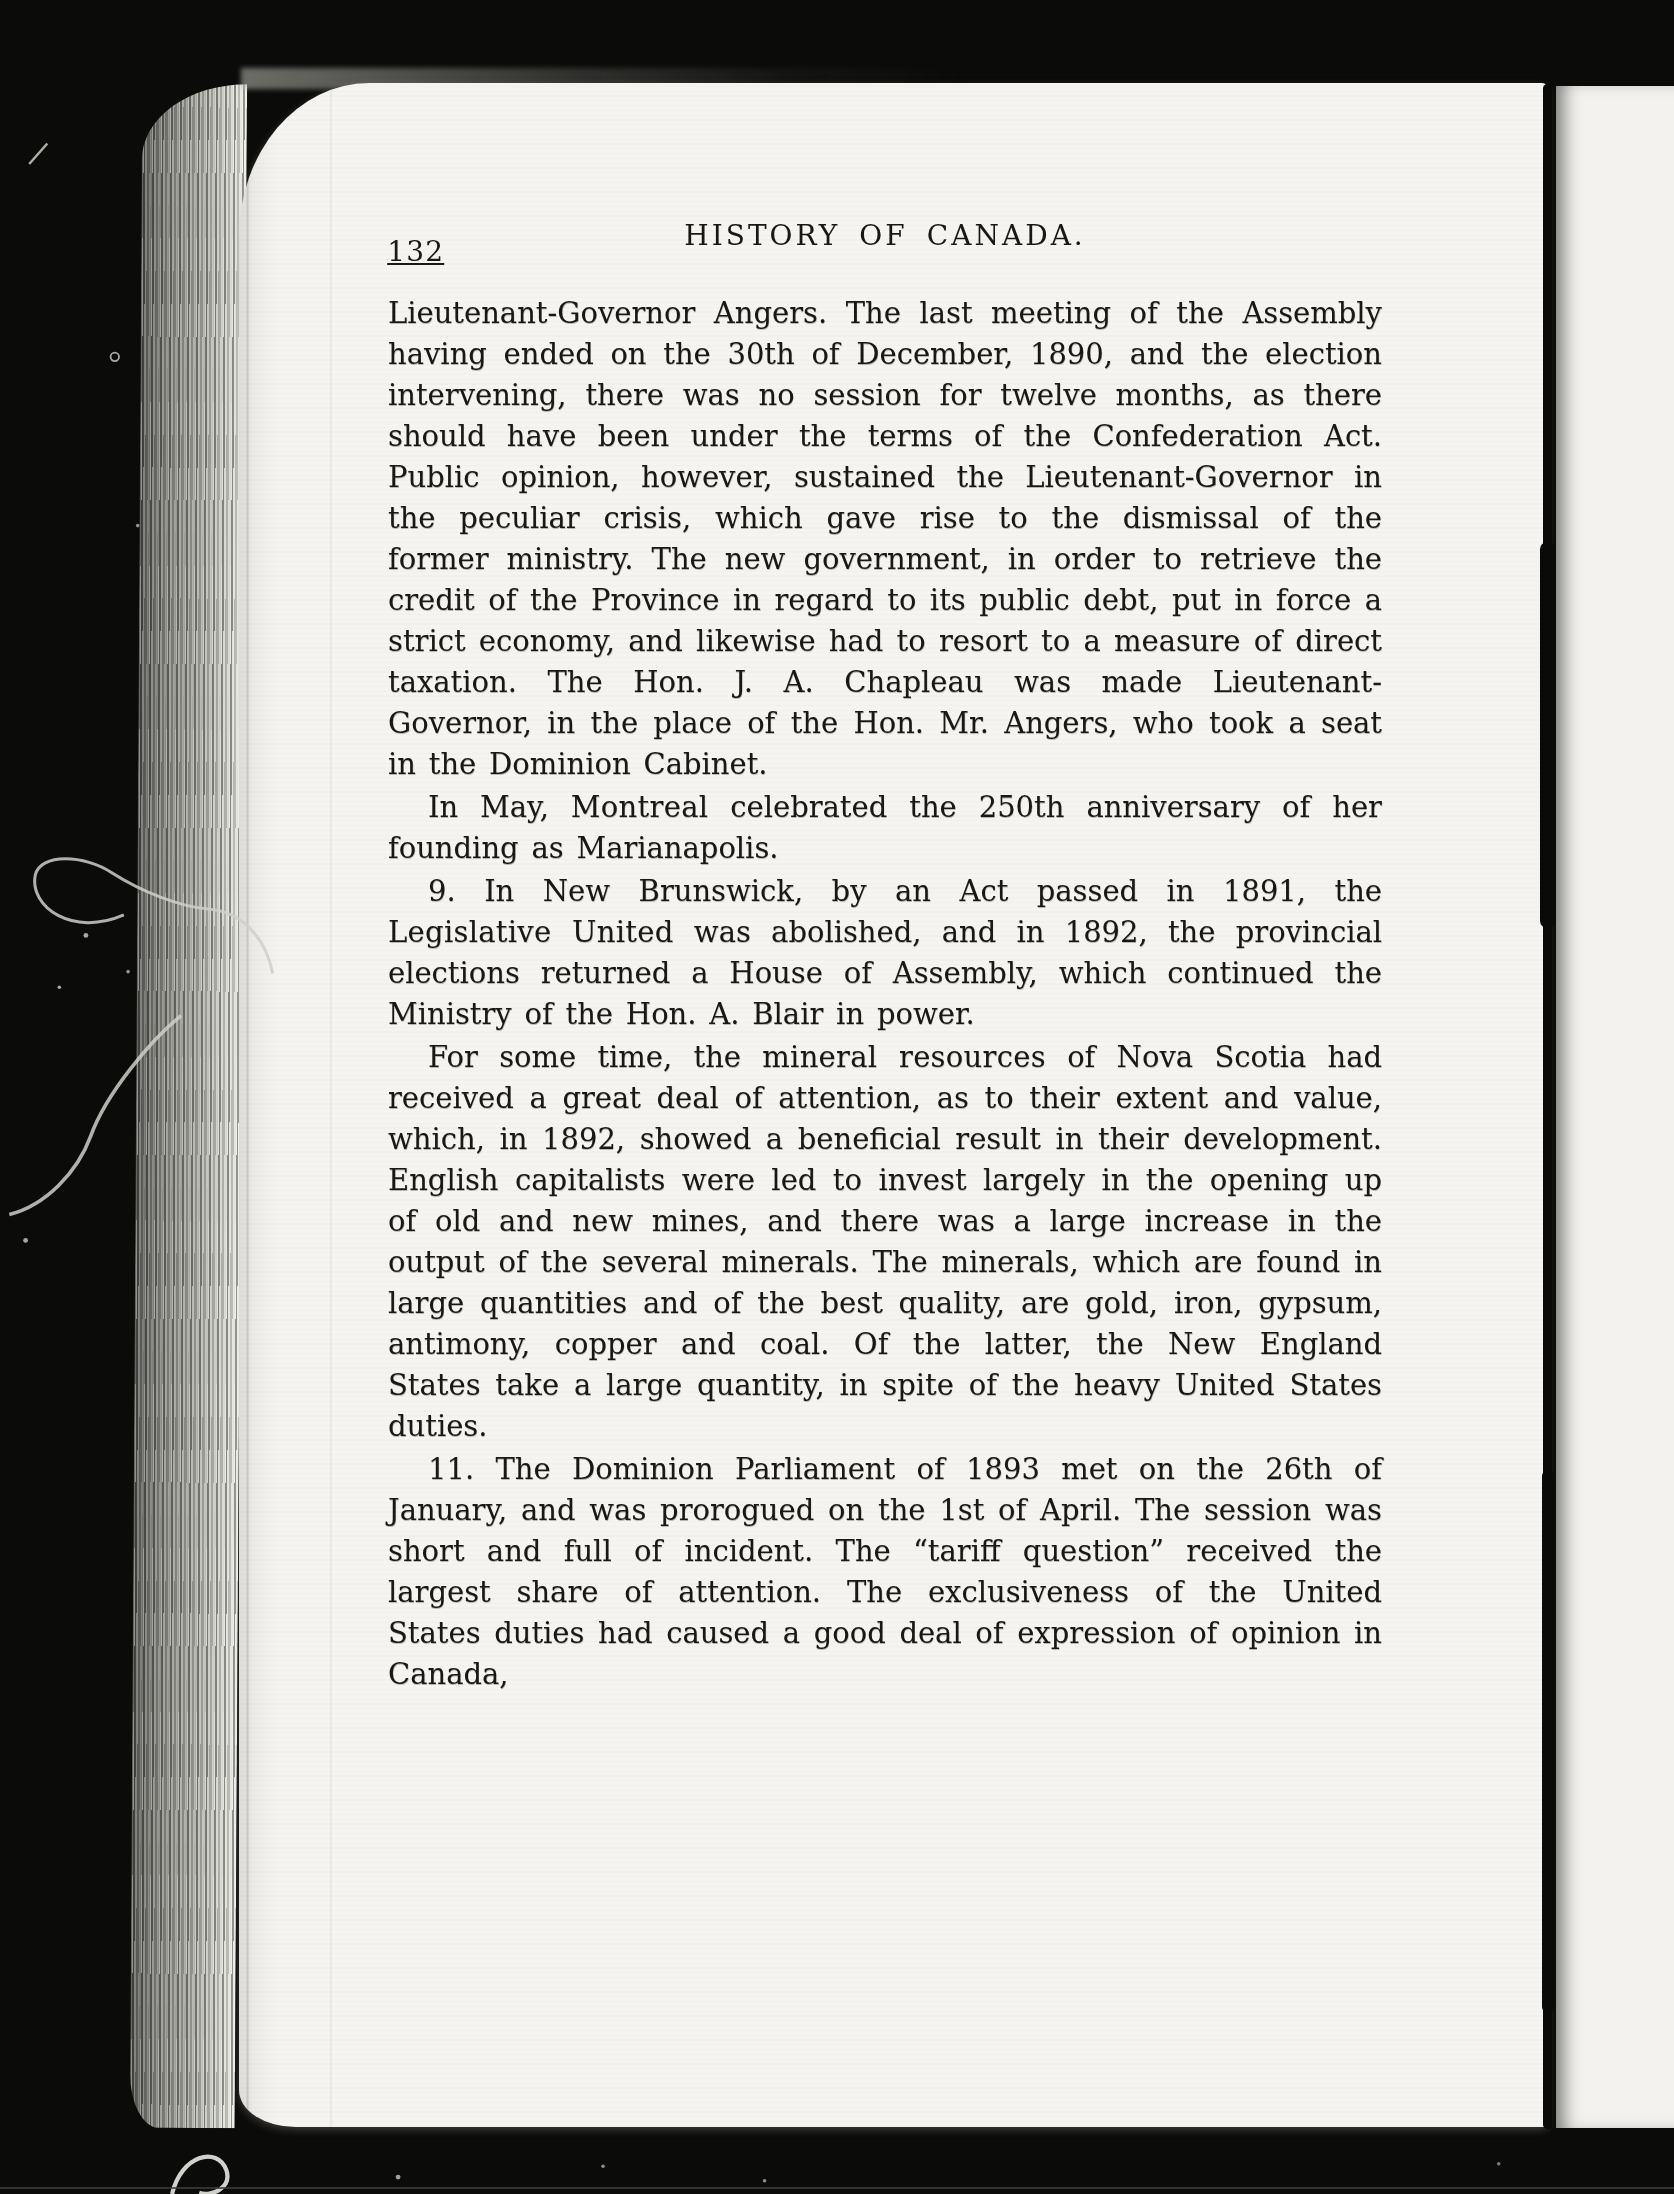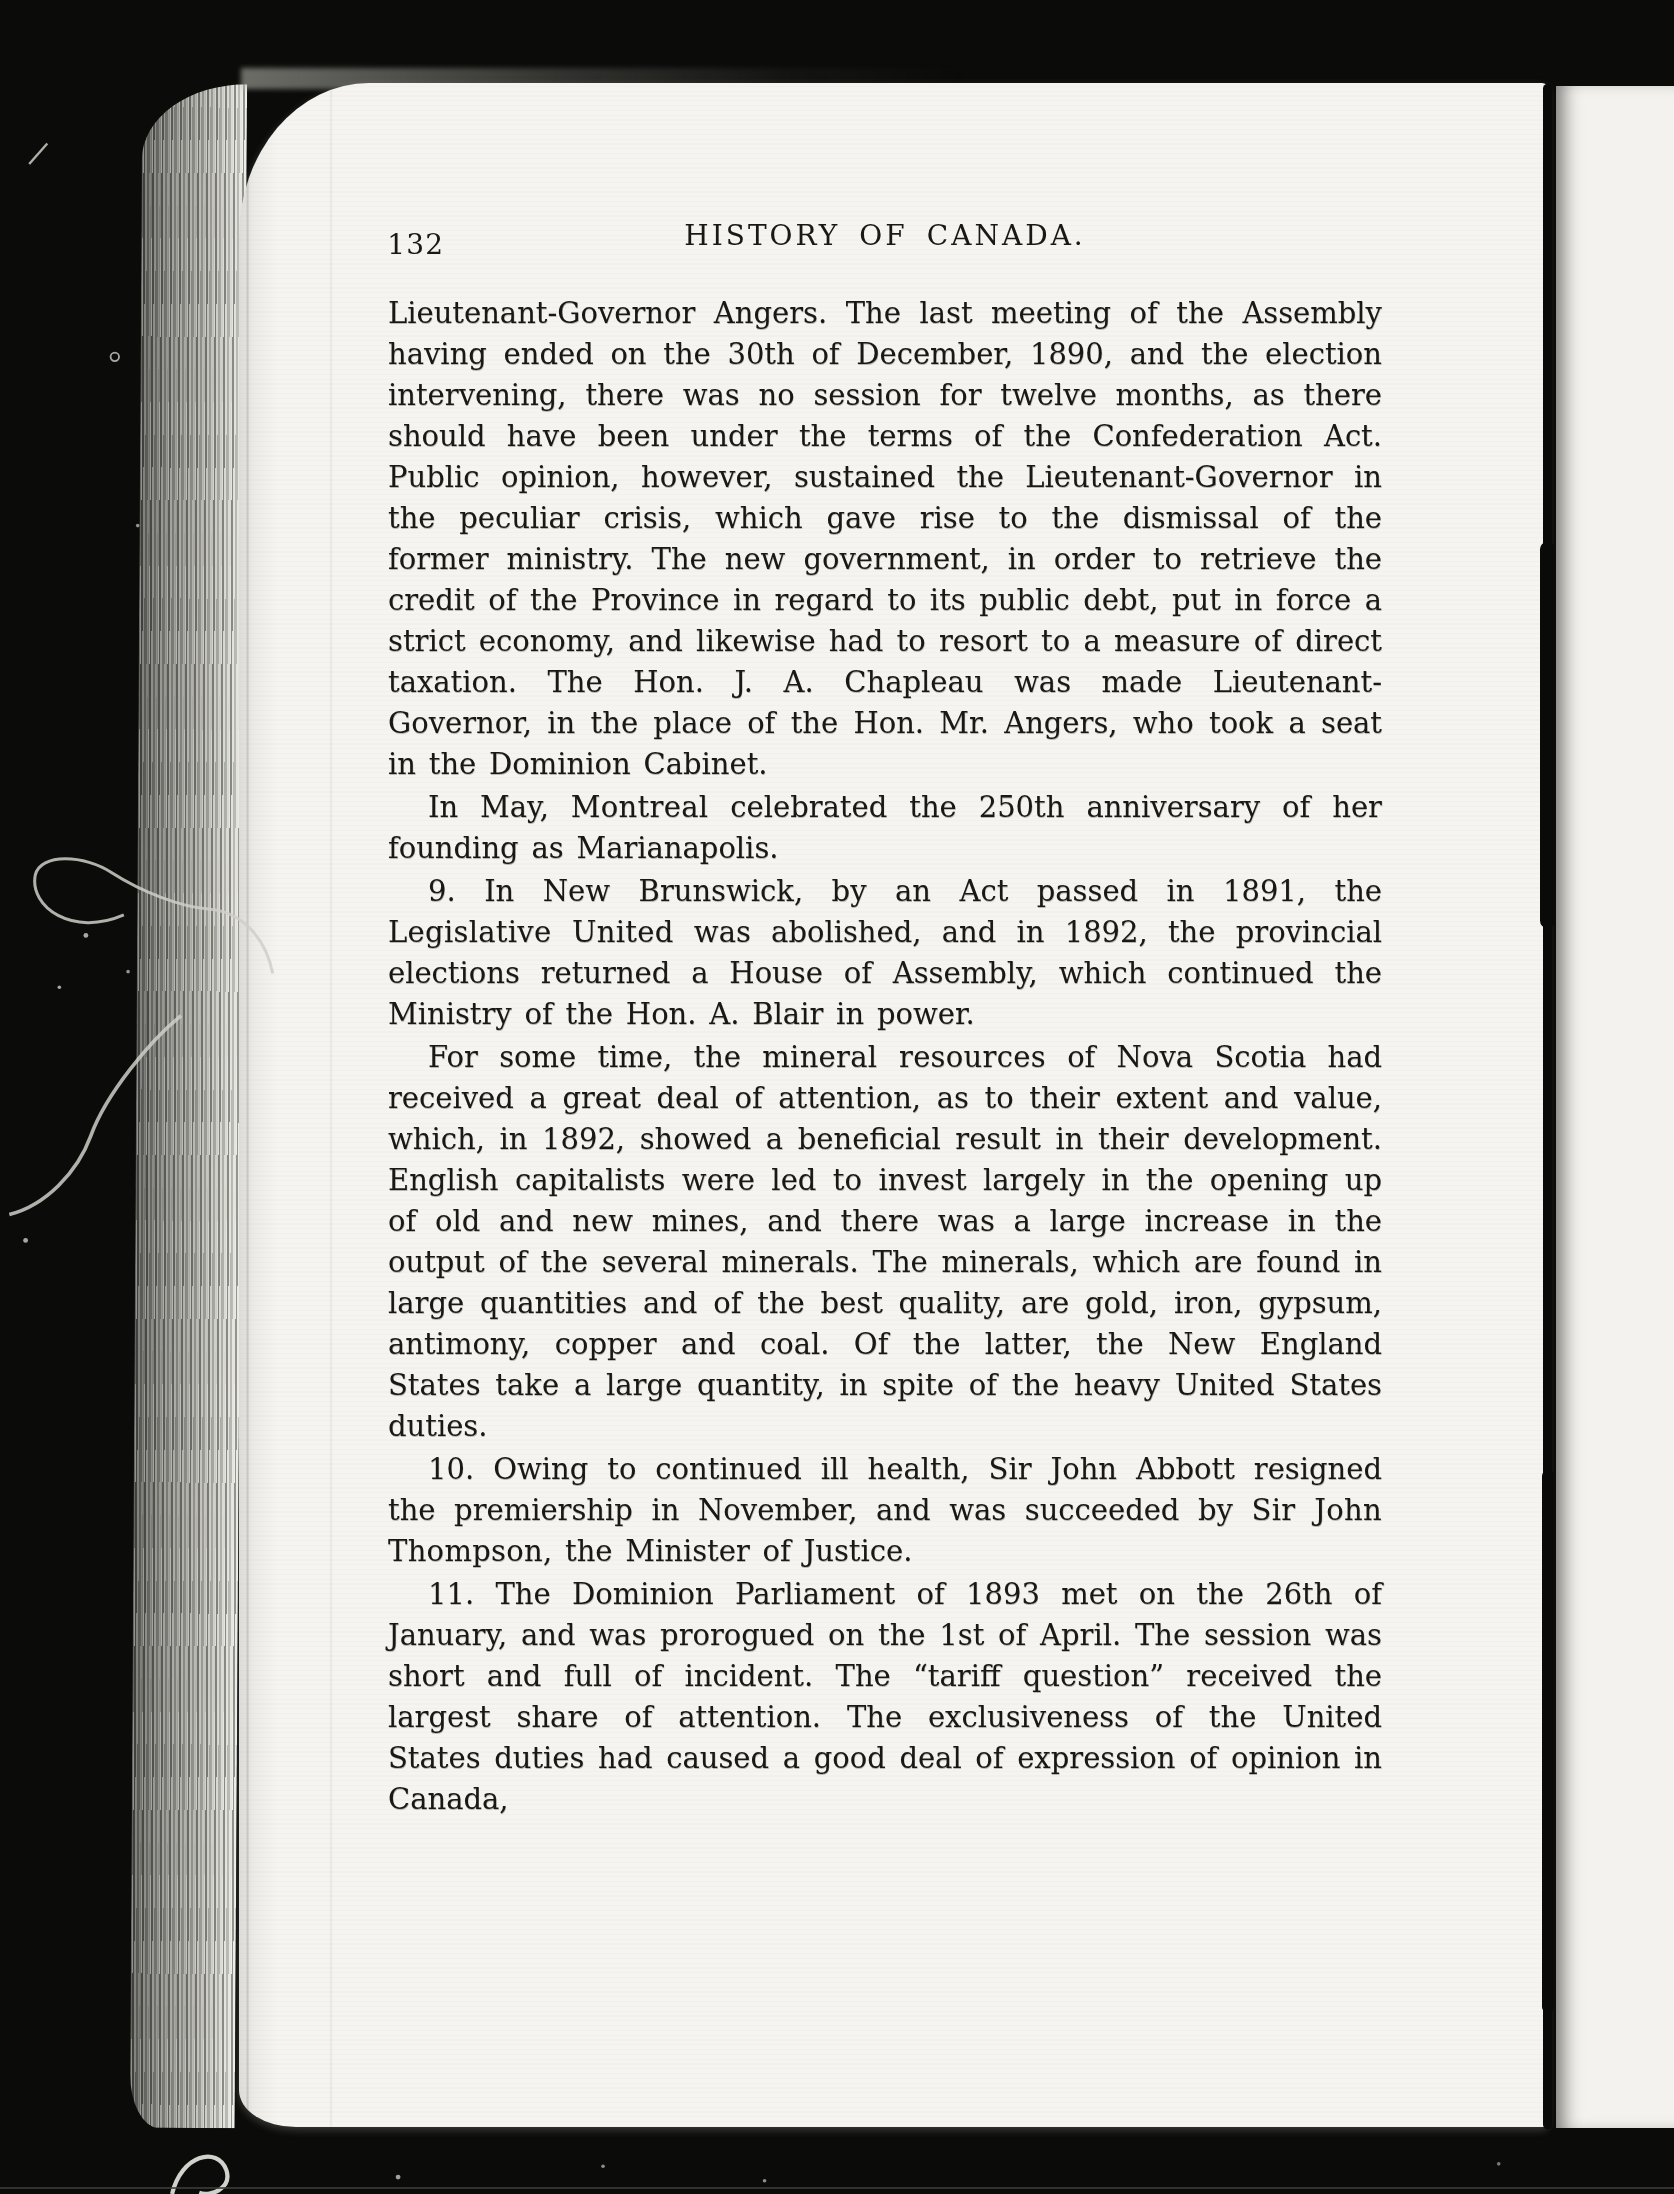--- a/index.html
+++ b/index.html
@@ -37,21 +37,21 @@
 
   
   .top-fuzz{position:absolute;left:241px;top:68px;width:723px;height:20.5px;
     background:linear-gradient(90deg,rgba(190,190,182,.55),rgba(140,140,132,.30) 45%,rgba(90,90,85,.12) 75%,transparent);
     filter:blur(2.4px);}
   .bottom-scan-line{position:absolute;left:0;top:2187px;width:1675px;height:2.4px;background:#3c3c39;opacity:.8;}
 
   
   .content{position:absolute;left:386px;top:219px;width:998px;color:#191813;}
   .header-row{position:relative;height:35px;}
-  .page-number{position:absolute;left:1.2px;top:9px;font-size:28px;letter-spacing:1.2px;}
+  .page-number{position:absolute;left:1.2px;top:16px;font-size:28px;letter-spacing:1.2px;text-decoration:underline;}
   .running-head{text-align:center;font-size:28px;letter-spacing:3px;word-spacing:7.2px;}
   .body-text{margin-top:39px;font-size:29px;line-height:41px;text-align:justify;word-spacing:3.6px;
     text-shadow:0.4px 0.5px 0.4px rgba(25,24,20,.28);}
   p.para{margin:2px;padding:0;}
   p.para.indent{text-indent:40px;}
   .b{font-weight:normal;letter-spacing:0.3px;}
 
   .artifacts{position:absolute;left:0;top:0;pointer-events:none;}
 </style>
 </head>
@@ -69,21 +69,20 @@
   <div class="content">
     <div class="header-row">
       <span class="page-number">132</span>
       <div class="running-head">HISTORY OF CANADA.</div>
     </div>
     <div class="body-text">
         <p class="para"><span>Lieutenant-Governor Angers. The last meeting of the Assembly having ended on the 30th of December, 1890, and the election intervening, there was no session for twelve months, as there should have been under the terms of the Confederation Act. Public opinion, however, sustained the Lieutenant-Governor in the peculiar crisis, which gave rise to the dismissal of the former ministry. The new government, in order to retrieve the credit of the Province in regard to its public debt, put in force a strict economy, and likewise had to resort to a measure of direct taxation. The Hon. J. A. Chapleau was made Lieutenant-Governor, in the place of the Hon. Mr. Angers, who took a seat in the Dominion Cabinet.</span></p>
         <p class="para indent"><span>In May, </span><span class="b">Montreal</span><span> celebrated the 250th anniversary of her founding as Marianapolis.</span></p>
         <p class="para indent"><span>9. In New Brunswick, by an Act passed in 1891, the </span><span class="b">Legislative United</span><span> was abolished, and in 1892, the provincial elections returned a House of Assembly, which continued the Ministry of the Hon. A. Blair in power.</span></p>
         <p class="para indent"><span>For some time, the </span><span class="b">mineral resources</span><span> of Nova Scotia had received a great deal of attention, as to their extent and value, which, in 1892, showed a beneficial result in their development. English capitalists were led to invest largely in the opening up of old and new mines, and there was a large increase in the output of the several minerals. The minerals, which are found in large quantities and of the best quality, are gold, iron, gypsum, antimony, copper and coal. Of the latter, the New England States take a large quantity, in spite of the heavy United States duties.</span></p>
-        <p class="para indent"><span>10. Owing to continued ill health, Sir John Abbott resigned the premiership in November, and was succeeded by </span><span class="b">Sir John Thompson</span><span>, the Minister of Justice.</span></p>
         <p class="para indent"><span>11. The Dominion Parliament of 1893 met on the 26th of January, and was prorogued on the 1st of April. The session was short and full of incident. The “tariff question” received the largest share of attention. The exclusiveness of the United States duties had caused a good deal of expression of opinion in Canada,</span></p>
       </div>
   </div>
 
   <svg class="artifacts" width="1675" height="2194" viewBox="0 0 2778 3640">
     <path d="M 205,1518 C 120,1555 48,1505 58,1452 C 66,1415 140,1418 185,1448 C 235,1480 300,1505 345,1508 C 400,1512 440,1555 452,1615" fill="none" stroke="#cfcfc8" stroke-width="5" opacity="0.85"></path>
     <path d="M 300,1685 C 250,1725 175,1815 150,1885 C 128,1945 75,2000 15,2015" fill="none" stroke="#cfcfc8" stroke-width="6" opacity="0.85"></path>
     <path d="M 285,3640 C 300,3575 360,3560 375,3600 C 385,3630 350,3645 330,3638" fill="none" stroke="#e8e8e2" stroke-width="7" opacity="0.9"></path>
     <line x1="48" y1="272" x2="78" y2="238" stroke="#d8d8d0" stroke-width="4" opacity="0.8"></line>
     <circle cx="190" cy="592" r="7" fill="none" stroke="#d0d0c8" stroke-width="3" opacity="0.8"></circle>

